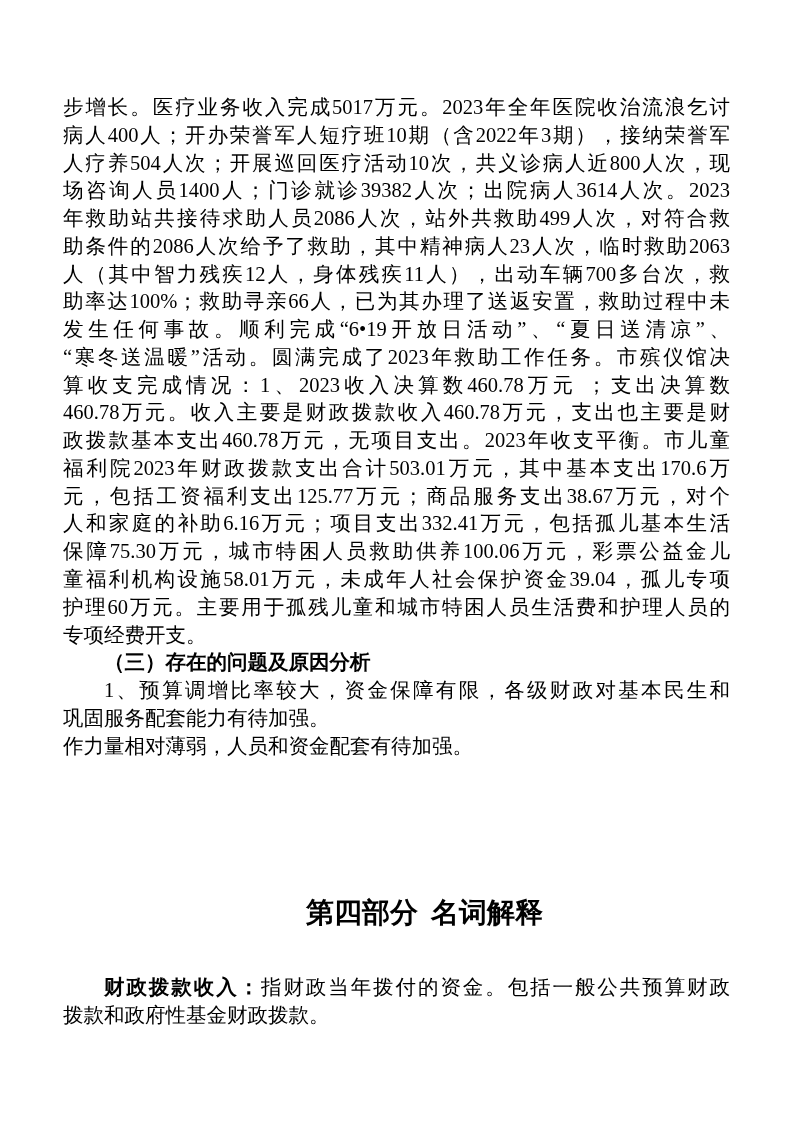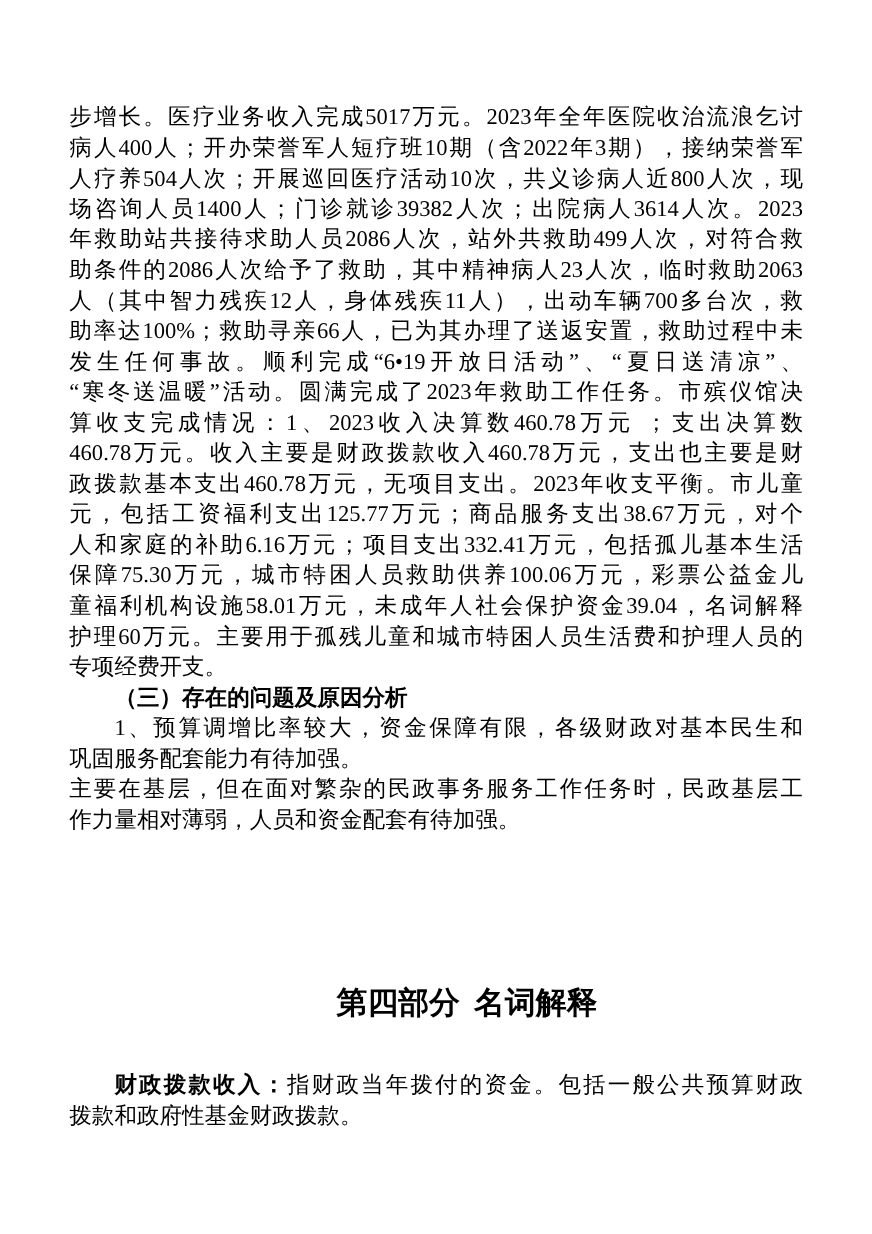--- a/index.html
+++ b/index.html
@@ -67,30 +67,30 @@
     <div class="ln just">场咨询人员1400人；门诊就诊39382人次；出院病人3614人次。2023</div>
     <div class="ln just">年救助站共接待求助人员2086人次，站外共救助499人次，对符合救</div>
     <div class="ln just">助条件的2086人次给予了救助，其中精神病人23人次，临时救助2063</div>
     <div class="ln just">人（其中智力残疾12人，身体残疾11人），出动车辆700多台次，救</div>
     <div class="ln just">助率达100%；救助寻亲66人，已为其办理了送返安置，救助过程中未</div>
     <div class="ln just">发生任何事故。顺利完成“6•19开放日活动”、“夏日送清凉”、</div>
     <div class="ln just">“寒冬送温暖”活动。圆满完成了2023年救助工作任务。市殡仪馆决</div>
     <div class="ln just">算收支完成情况：1、2023收入决算数460.78万元 ；支出决算数</div>
     <div class="ln just">460.78万元。收入主要是财政拨款收入460.78万元，支出也主要是财</div>
     <div class="ln just">政拨款基本支出460.78万元，无项目支出。2023年收支平衡。市儿童</div>
+    <div class="ln just">福利院2023年财政拨款支出合计503.01万元，其中基本支出170.6万</div>
     <div class="ln just">元，包括工资福利支出125.77万元；商品服务支出38.67万元，对个</div>
     <div class="ln just">人和家庭的补助6.16万元；项目支出332.41万元，包括孤儿基本生活</div>
     <div class="ln just">保障75.30万元，城市特困人员救助供养100.06万元，彩票公益金儿</div>
-    <div class="ln just">童福利机构设施58.01万元，未成年人社会保护资金39.04，名词解释</div>
+    <div class="ln just">童福利机构设施58.01万元，未成年人社会保护资金39.04，孤儿专项</div>
     <div class="ln just">护理60万元。主要用于孤残儿童和城市特困人员生活费和护理人员的</div>
     <div class="ln">专项经费开支。</div>
     <div class="ln bold indent">（三）存在的问题及原因分析</div>
     <div class="ln just indent">1、预算调增比率较大，资金保障有限，各级财政对基本民生和</div>
     <div class="ln">巩固服务配套能力有待加强。</div>
-    <div class="ln just">主要在基层，但在面对繁杂的民政事务服务工作任务时，民政基层工</div>
     <div class="ln">作力量相对薄弱，人员和资金配套有待加强。</div>
   </div>
 
   <div class="part-heading">第四部分 名词解释</div>
 
   <div class="term-para">
     <div class="ln just indent"><span class="bold">财政拨款收入：</span><span>指财政当年拨付的资金。包括一般公共预算财政</span></div>
     <div class="ln">拨款和政府性基金财政拨款。</div>
   </div>
 

